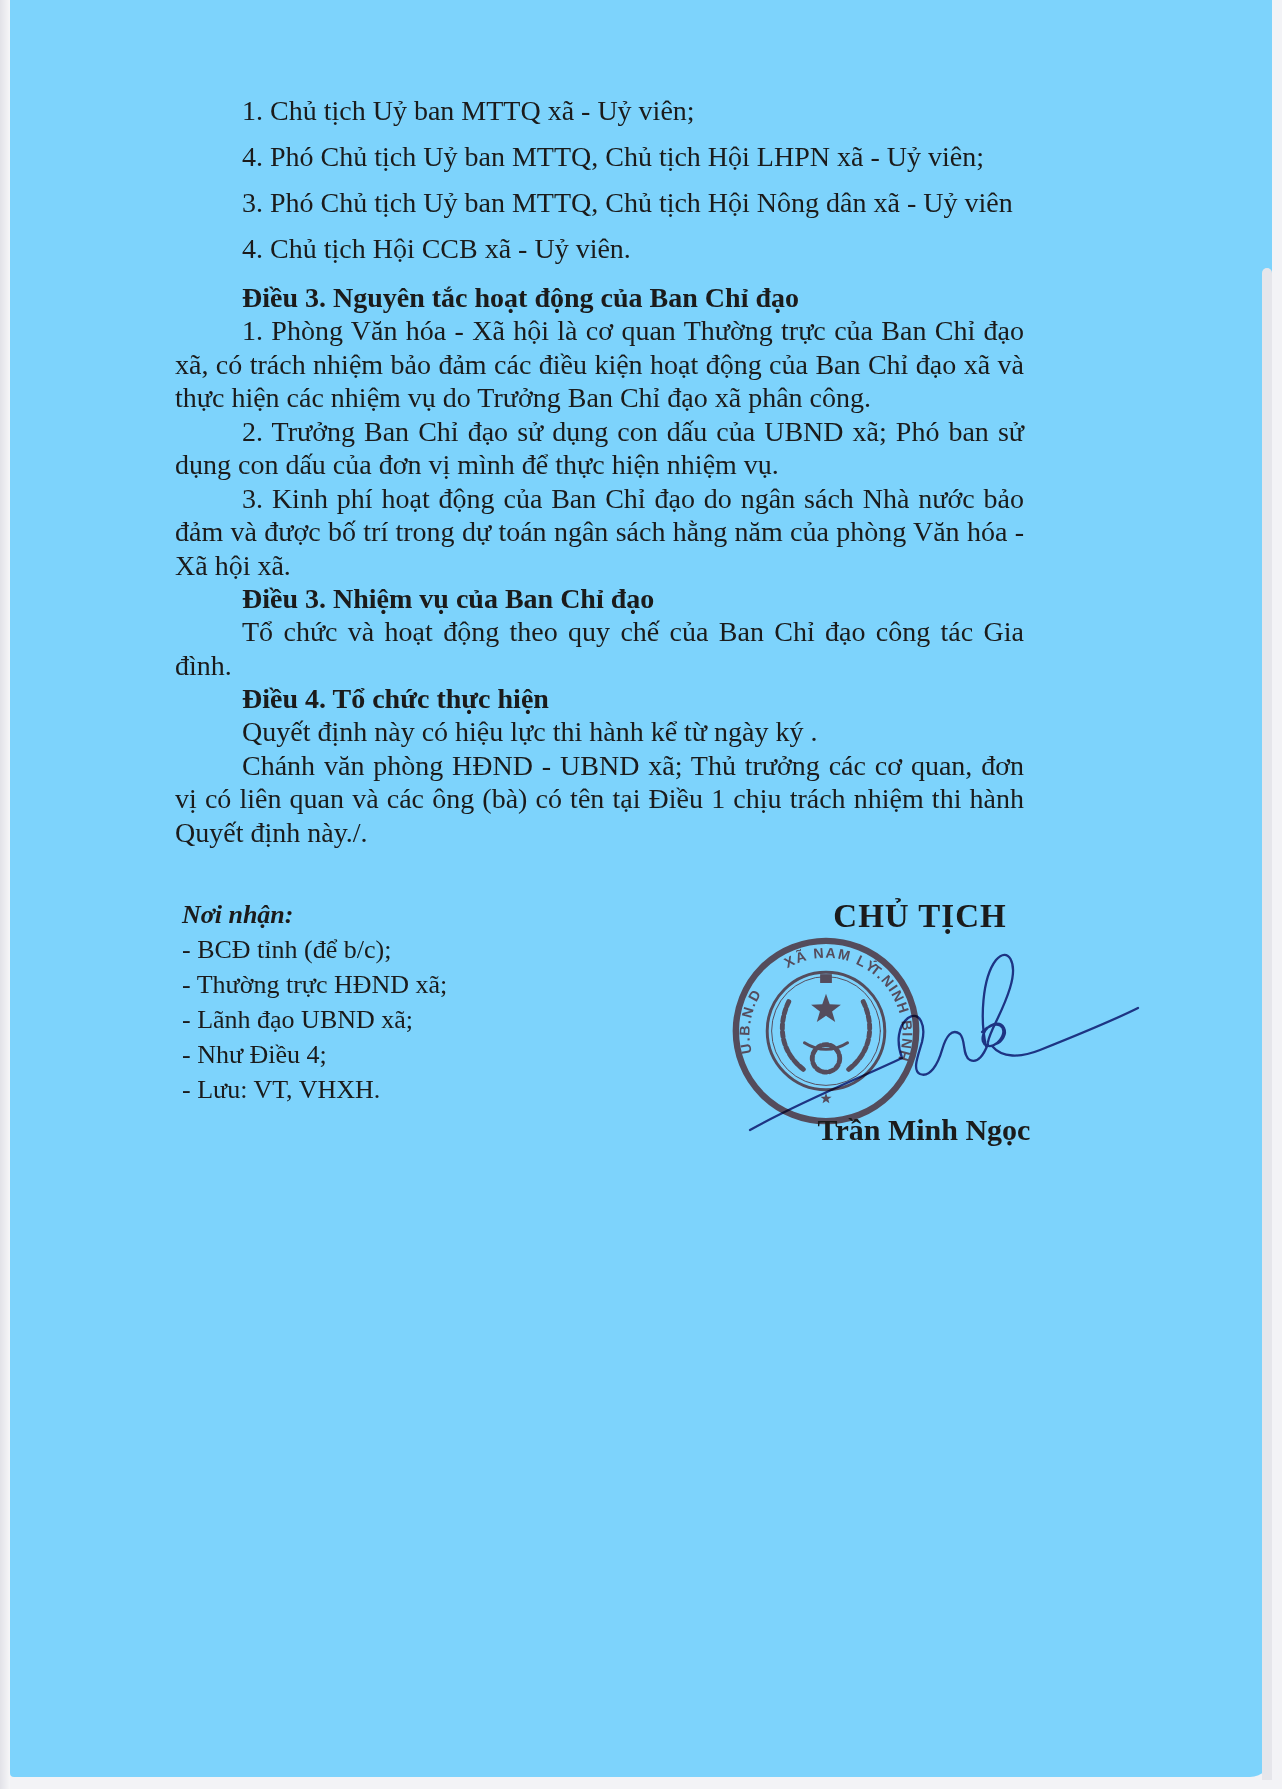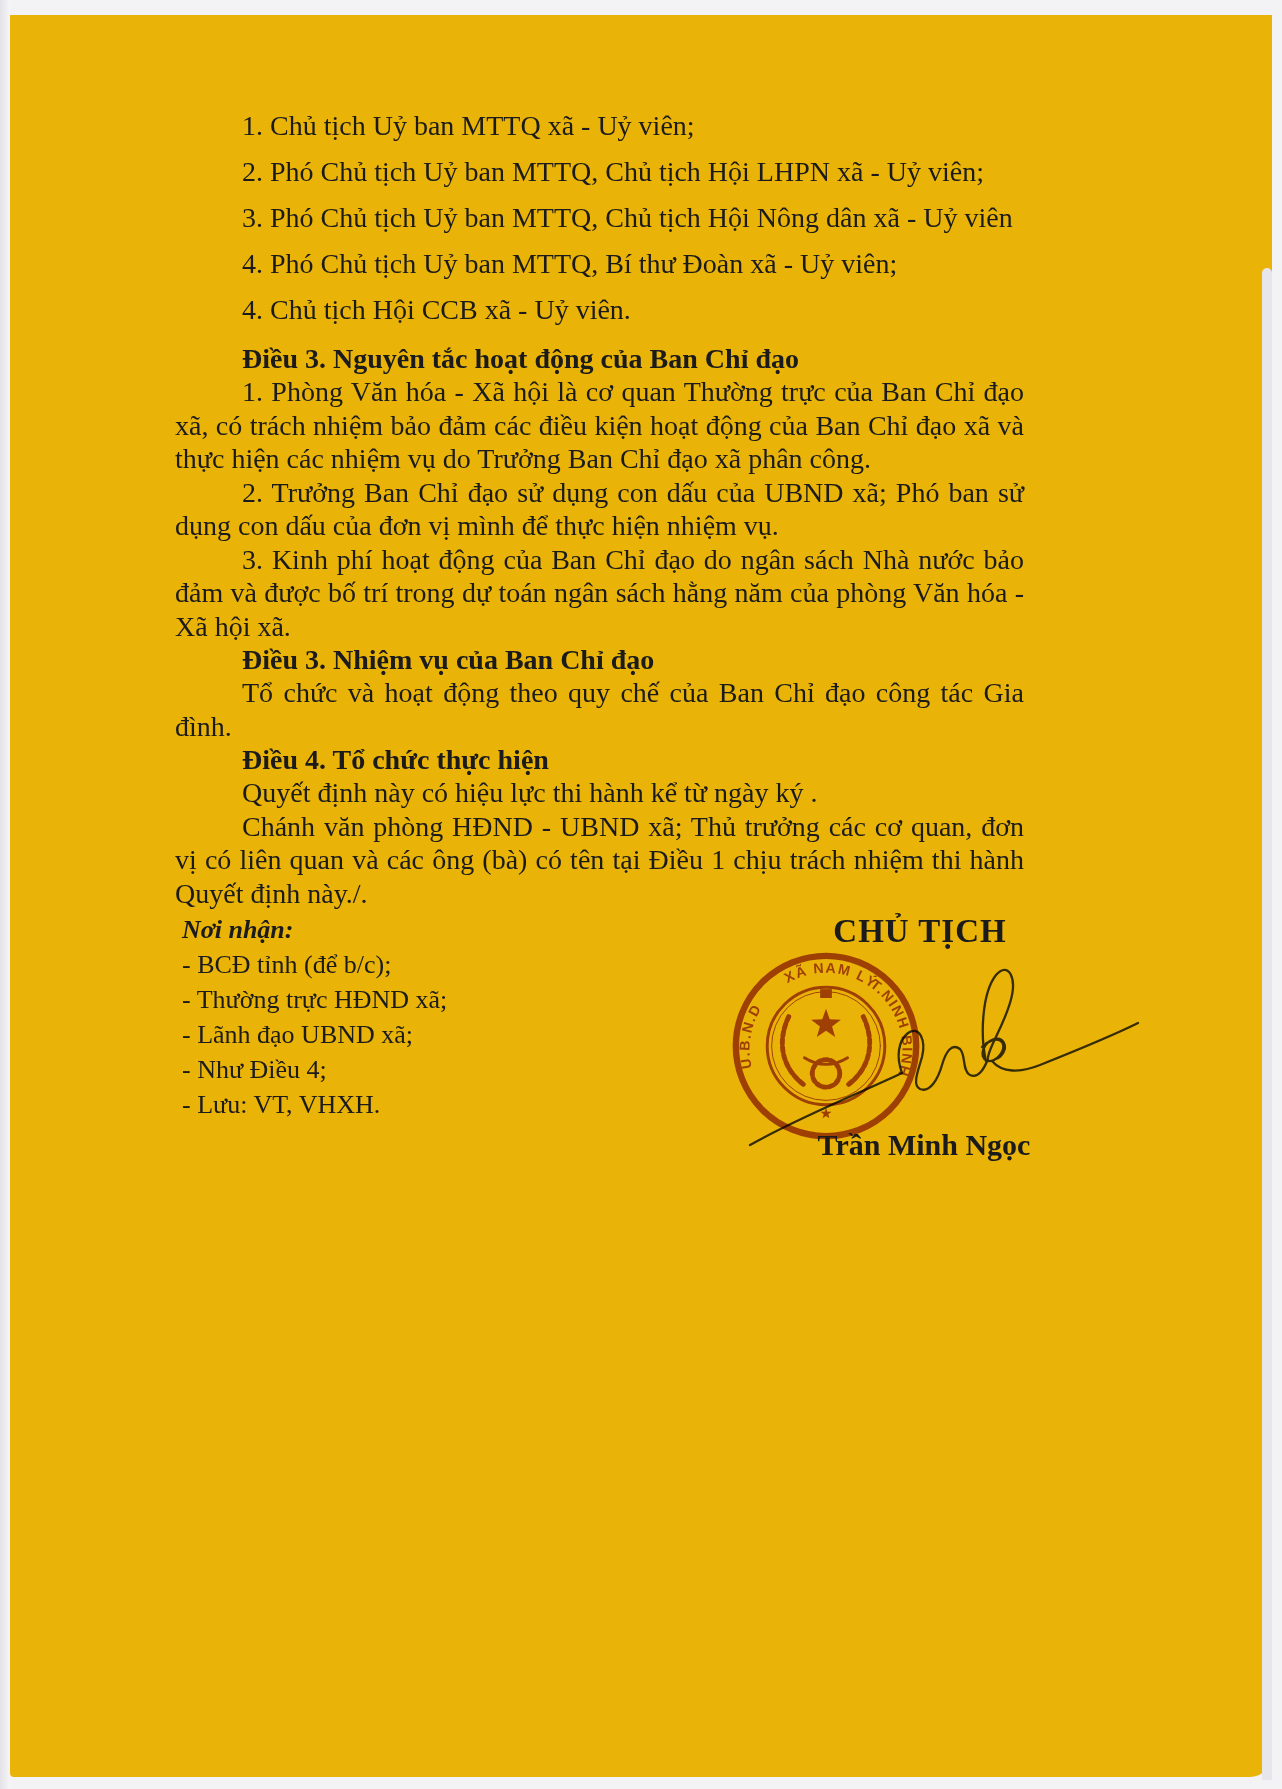--- a/index.html
+++ b/index.html
@@ -9,24 +9,23 @@
     font-family:"Liberation Serif","DejaVu Serif",serif;
     color:#1b1b1b;
     position:relative;
     overflow:hidden;
   }
   .viewport{position:absolute;inset:0;width:1282px;height:1789px;}
 
   
   .page{
     position:absolute;left:10px;top:0;right:10px;bottom:12px;
-    background:#eab308;
+    background:#7dd3fc;
     border-bottom-right-radius:22px;
     border-bottom-left-radius:4px;
-    margin-top:15px;
   }
   .edge-left{
     position:absolute;left:0;top:0;bottom:0;width:10px;
     background:linear-gradient(to right,#e2e2e8,#f6f6f8);
   }
   .scroll-thumb{
     position:absolute;left:1262px;top:268px;width:10px;height:1512px;
     background:#e6e6eb;border-radius:6px 6px 0 0;
   }
 
@@ -75,23 +74,22 @@
 </style>
 </head>
 <body>
 
 <div class="viewport">
 
   <div class="page">
 
     <div class="main-col">
       <div class="member-item">1. Chủ tịch Uỷ ban MTTQ xã - Uỷ viên;</div>
-      <div class="member-item">2. Phó Chủ tịch Uỷ ban MTTQ, Chủ tịch Hội LHPN xã - Uỷ viên;</div>
+      <div class="member-item">4. Phó Chủ tịch Uỷ ban MTTQ, Chủ tịch Hội LHPN xã - Uỷ viên;</div>
       <div class="member-item">3. Phó Chủ tịch Uỷ ban MTTQ, Chủ tịch Hội Nông dân xã - Uỷ viên</div>
-      <div class="member-item">4. Phó Chủ tịch Uỷ ban MTTQ, Bí thư Đoàn xã - Uỷ viên;</div>
       <div class="member-item">4. Chủ tịch Hội CCB xã - Uỷ viên.</div>
 
       <h3 class="article-heading first">Điều 3. Nguyên tắc hoạt động của Ban Chỉ đạo</h3>
       <p class="para">1. Phòng Văn hóa - Xã hội là cơ quan Thường trực của Ban Chỉ đạo xã, có trách nhiệm bảo đảm các điều kiện hoạt động của Ban Chỉ đạo xã và thực hiện các nhiệm vụ do Trưởng Ban Chỉ đạo xã phân công.</p>
       <p class="para">2. Trưởng Ban Chỉ đạo sử dụng con dấu của UBND xã; Phó ban sử dụng con dấu của đơn vị mình để thực hiện nhiệm vụ.</p>
       <p class="para">3. Kinh phí hoạt động của Ban Chỉ đạo do ngân sách Nhà nước bảo đảm và được bố trí trong dự toán ngân sách hằng năm của phòng Văn hóa - Xã hội xã.</p>
 
       <h3 class="article-heading">Điều 3. Nhiệm vụ của Ban Chỉ đạo</h3>
       <p class="para">Tổ chức và hoạt động theo quy chế của Ban Chỉ đạo công tác Gia đình.</p>
 

